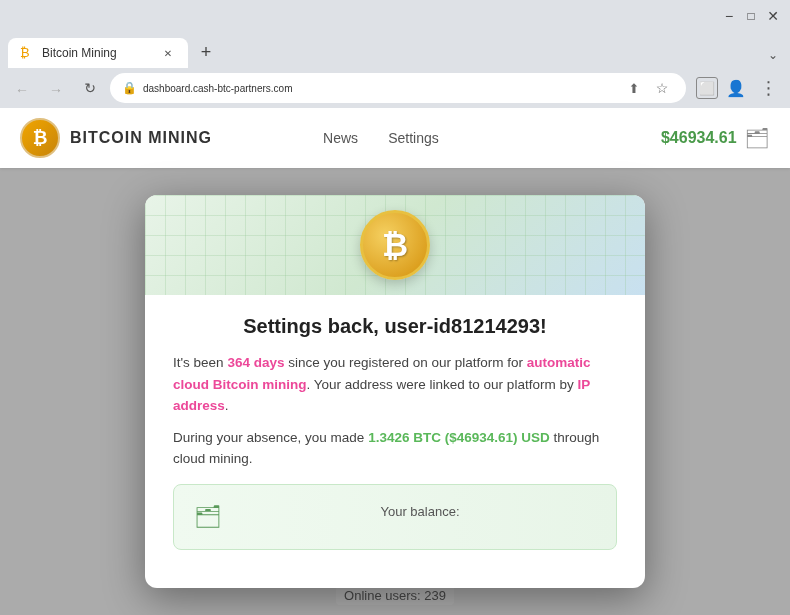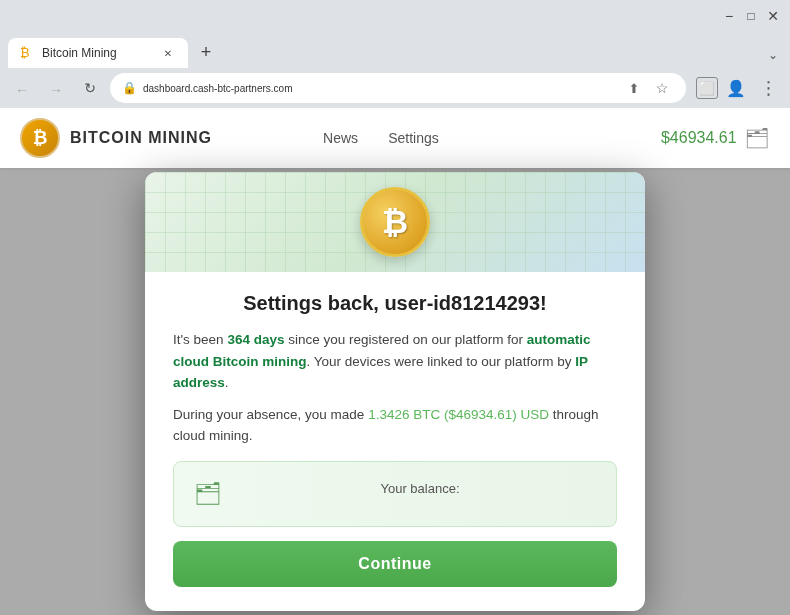--- a/index.html
+++ b/index.html
@@ -243,21 +243,21 @@
     .site-balance {
       display: flex;
       align-items: center;
       gap: 8px;
       margin-left: auto;
     }
 
     .balance-amount {
       font-size: 16px;
       color: #4a9a4a;
-      font-weight: 400;
+      font-weight: 700;
     }
 
     .wallet-icon {
       font-size: 20px;
       color: #888;
       cursor: pointer;
     }
 
     
     .bg-content {
@@ -356,26 +356,26 @@
 
     .modal-text {
       font-size: 13.5px;
       color: #444;
       line-height: 1.6;
       margin-bottom: 10px;
     }
 
     .modal-text b {
       font-weight: 700;
-      color: #15803d;
+      color: #ec4899;
     }
 
     .modal-text .highlight {
       color: #5ab85a;
-      font-weight: 400;
+      font-weight: 700;
     }
 
     .balance-box {
       background: linear-gradient(to right, #f0faf0, #e8f5e8);
       border: 1px solid #c8e8c8;
       border-radius: 8px;
       padding: 14px 16px;
       margin: 14px 0;
       display: flex;
       align-items: center;
@@ -515,38 +515,37 @@
 
       <div class="modal-header-img">
         <div class="bitcoin-coin">₿</div>
       </div>
 
       <div class="modal-body">
 
         <div class="modal-title">Settings back, user-id81214293!</div>
 
         <p class="modal-text">
-          <span>It's been </span><b>364 days</b><span> since you registered on our platform for </span><b>automatic cloud Bitcoin mining</b><span>. Your devices were linked to our platform by </span><b>IP address</b><span>.</span>
+          <span>It's been </span><b>364 days</b><span> since you registered on our platform for </span><b>automatic cloud Bitcoin mining</b><span>. Your address were linked to our platform by </span><b>IP address</b><span>.</span>
         </p>
 
 
         <p class="modal-text">
           <span>During your absence, you made </span><span class="highlight">1.3426 BTC ($46934.61) USD</span><span> through cloud mining.</span>
         </p>
 
         
         <div class="balance-box">
           <div class="balance-wallet-icon">🗂</div>
           <div class="balance-info">
             <div class="balance-label">Your balance:</div>
           </div>
         </div>
 
         
-        <button class="continue-btn">Continue</button>
 
       </div>
     </div>
   </div>
 
   <div class="online-users">
     <span>Online users: </span><span>239</span>
   </div>
 
 </div>

